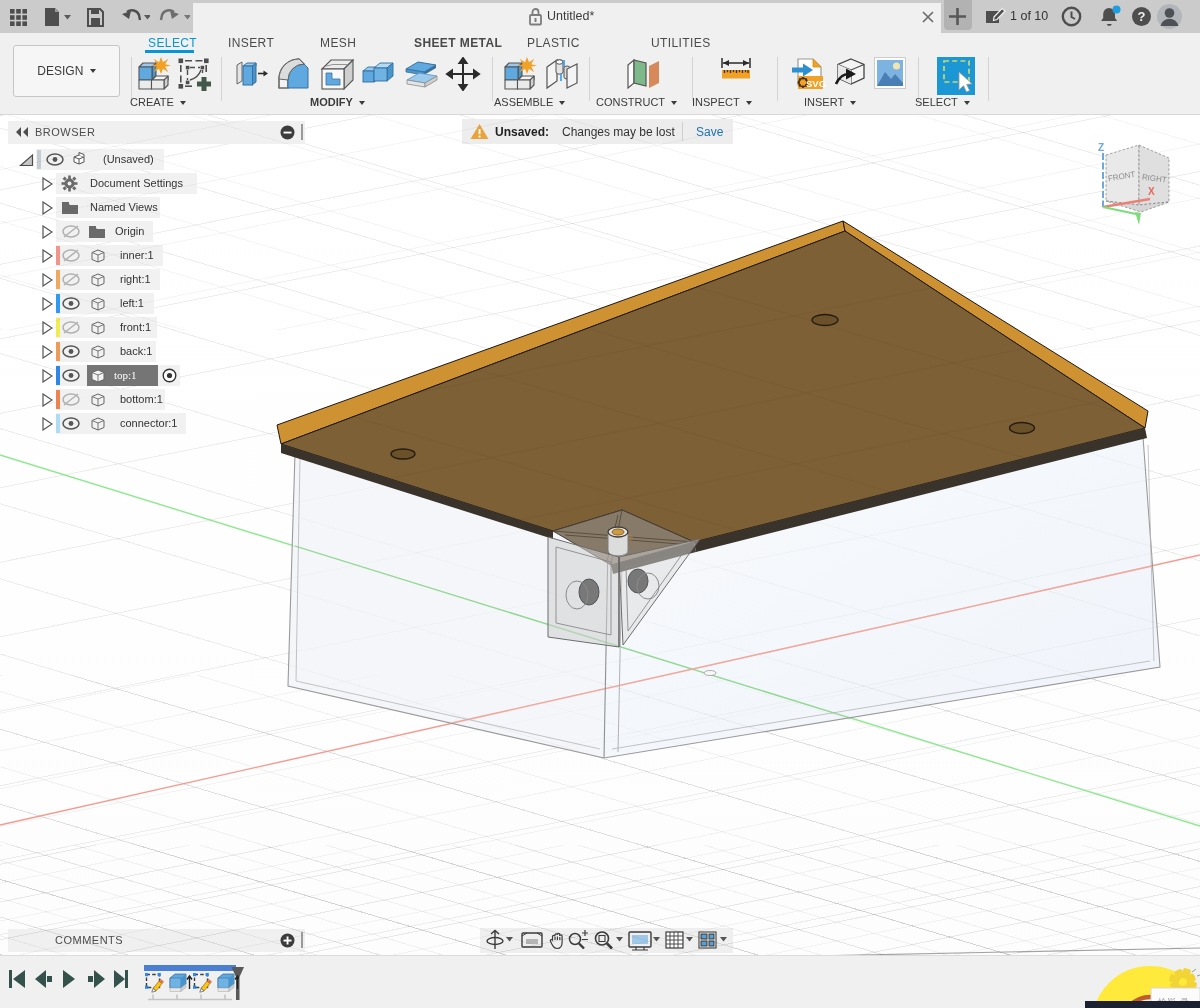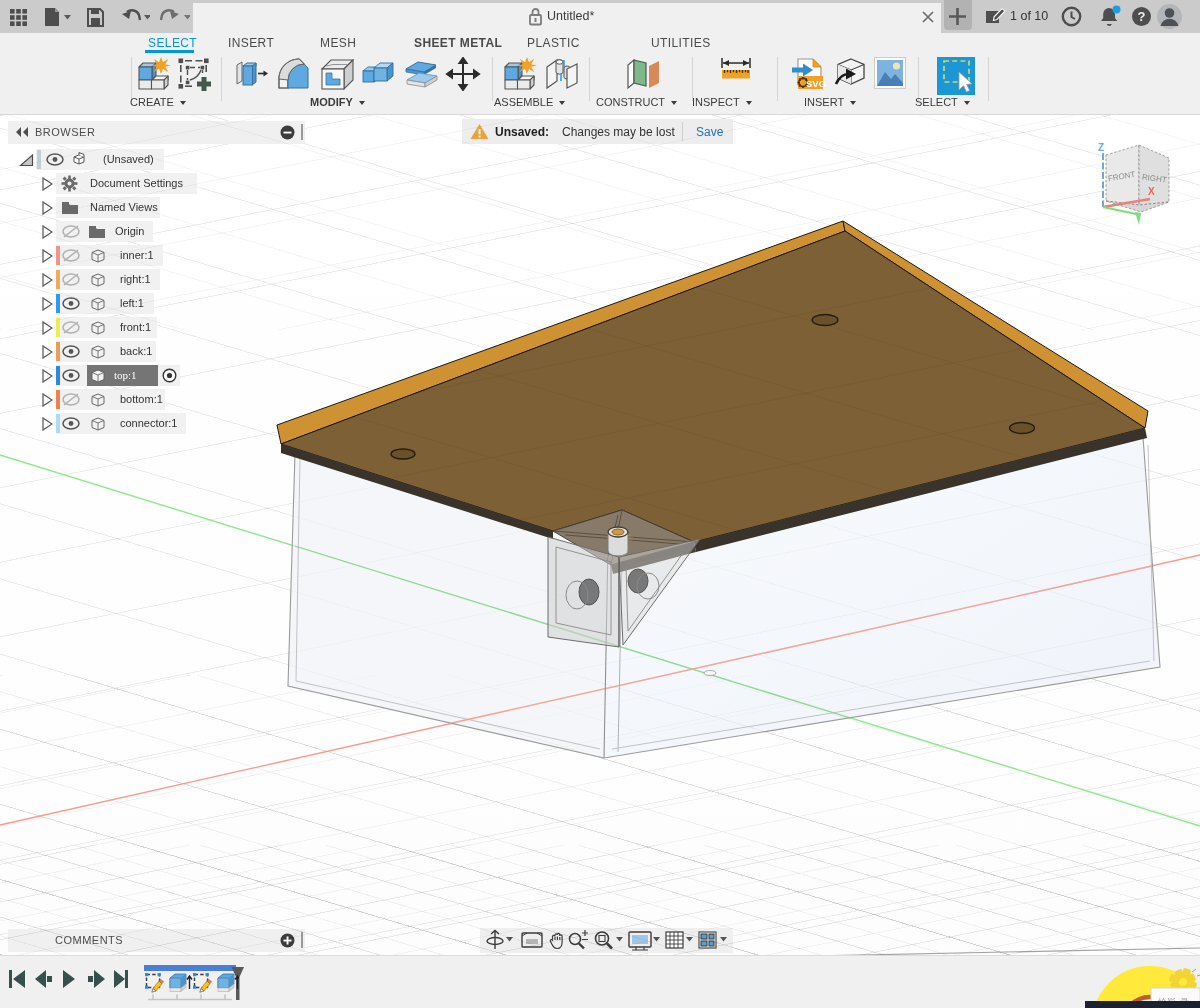--- a/index.html
+++ b/index.html
@@ -222,20 +222,21 @@
     </svg>
   </div>
   <div id="toolbar">
     <div class="ttab active" style="left:148px;">SELECT</div>
       <div class="tabunder" style="left:145px;width:49px;"></div>
     <div class="ttab" style="left:228px;">INSERT</div>
     <div class="ttab" style="left:320px;">MESH</div>
     <div class="ttab" style="left:414px;font-weight:bold;">SHEET METAL</div>
     <div class="ttab" style="left:527px;">PLASTIC</div>
     <div class="ttab" style="left:651px;">UTILITIES</div>
+    <div id="designbox">DESIGN <span class="caret"></span></div>
     <div class="gsep" style="left:131px"></div>
     <div class="gsep" style="left:221px"></div>
     <div class="gsep" style="left:492px"></div>
     <div class="gsep" style="left:589px"></div>
     <div class="gsep" style="left:692px"></div>
     <div class="gsep" style="left:777px"></div>
     <div class="gsep" style="left:918px"></div>
     <div class="gsep" style="left:988px"></div>
     <div class="glabel" style="left:130px;width:85px;">CREATE <span class="caret"></span></div>
     <div class="glabel" style="left:310px;width:90px;font-weight:bold;">MODIFY <span class="caret"></span></div>

